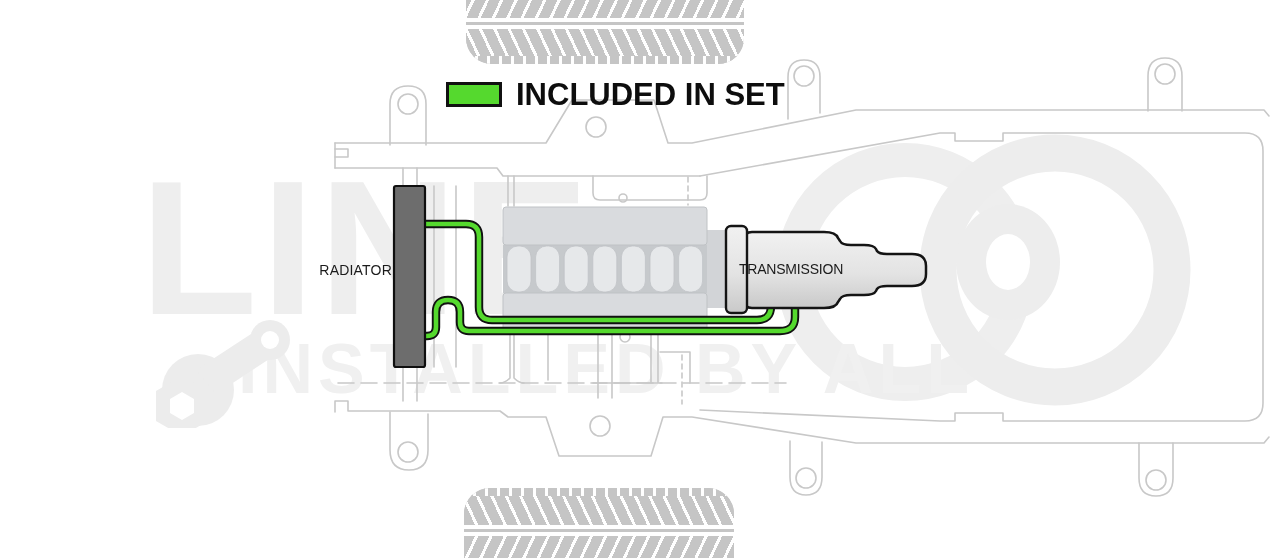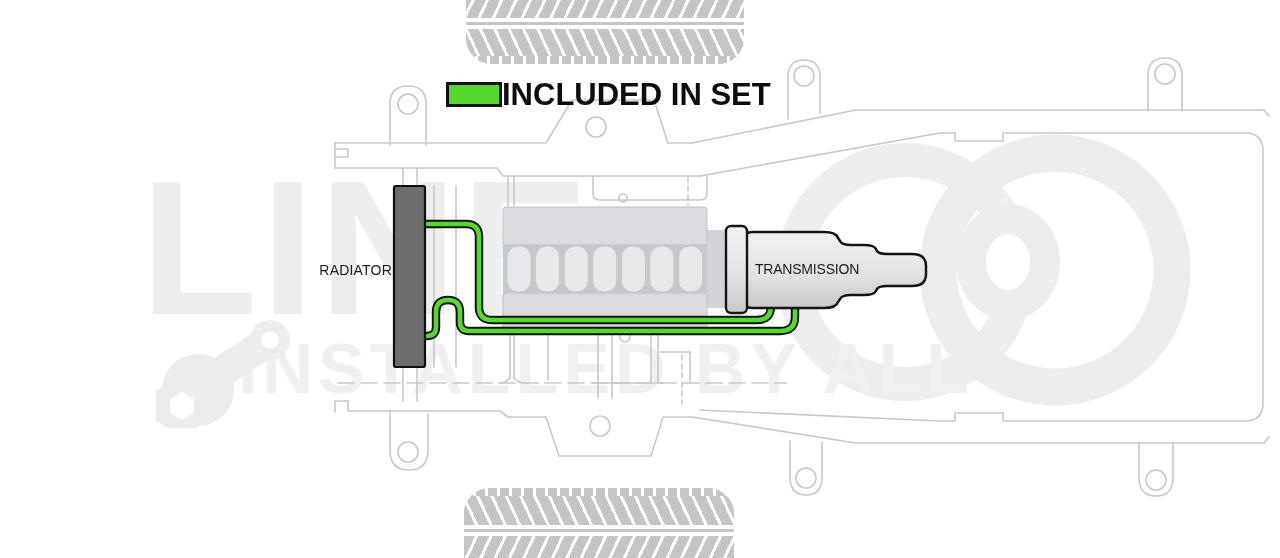--- a/index.html
+++ b/index.html
@@ -39,27 +39,27 @@
   .frame-dash-sm{stroke-dasharray:5 4;}
   .pipe-outline{fill:none;stroke:#111111;stroke-width:8.4;}
   .pipe-green{fill:none;stroke:#55D92E;stroke-width:4.6;}
 
   
   .part-label{
     position:absolute;font-weight:normal;color:#1b1b1b;font-size:14px;line-height:1;
     white-space:nowrap;
   }
   .label-radiator{left:292px;top:263px;width:100px;text-align:right;letter-spacing:0.2px;}
-  .label-transmission{left:742px;top:262px;width:130px;text-align:center;letter-spacing:-0.2px;}
+  .label-transmission{left:726px;top:262px;width:130px;text-align:center;letter-spacing:-0.2px;}
   .legend{position:absolute;left:446px;top:79px;display:flex;align-items:center;}
   .legend-swatch{
     width:56px;height:25px;border:3px solid #111111;background:#55D92E;flex:0 0 auto;
   }
   .legend-label{
-    margin-left:0;font-size:31px;font-weight:800;color:#0d0d0d;line-height:1;
+    margin-left:14px;font-size:31px;font-weight:800;color:#0d0d0d;line-height:1;
     letter-spacing:0px;white-space:nowrap;
   }
 </style>
 </head>
 <body>
 
 <div id="stage">
 
   <div class="wm wm-line">LINE</div>
 

